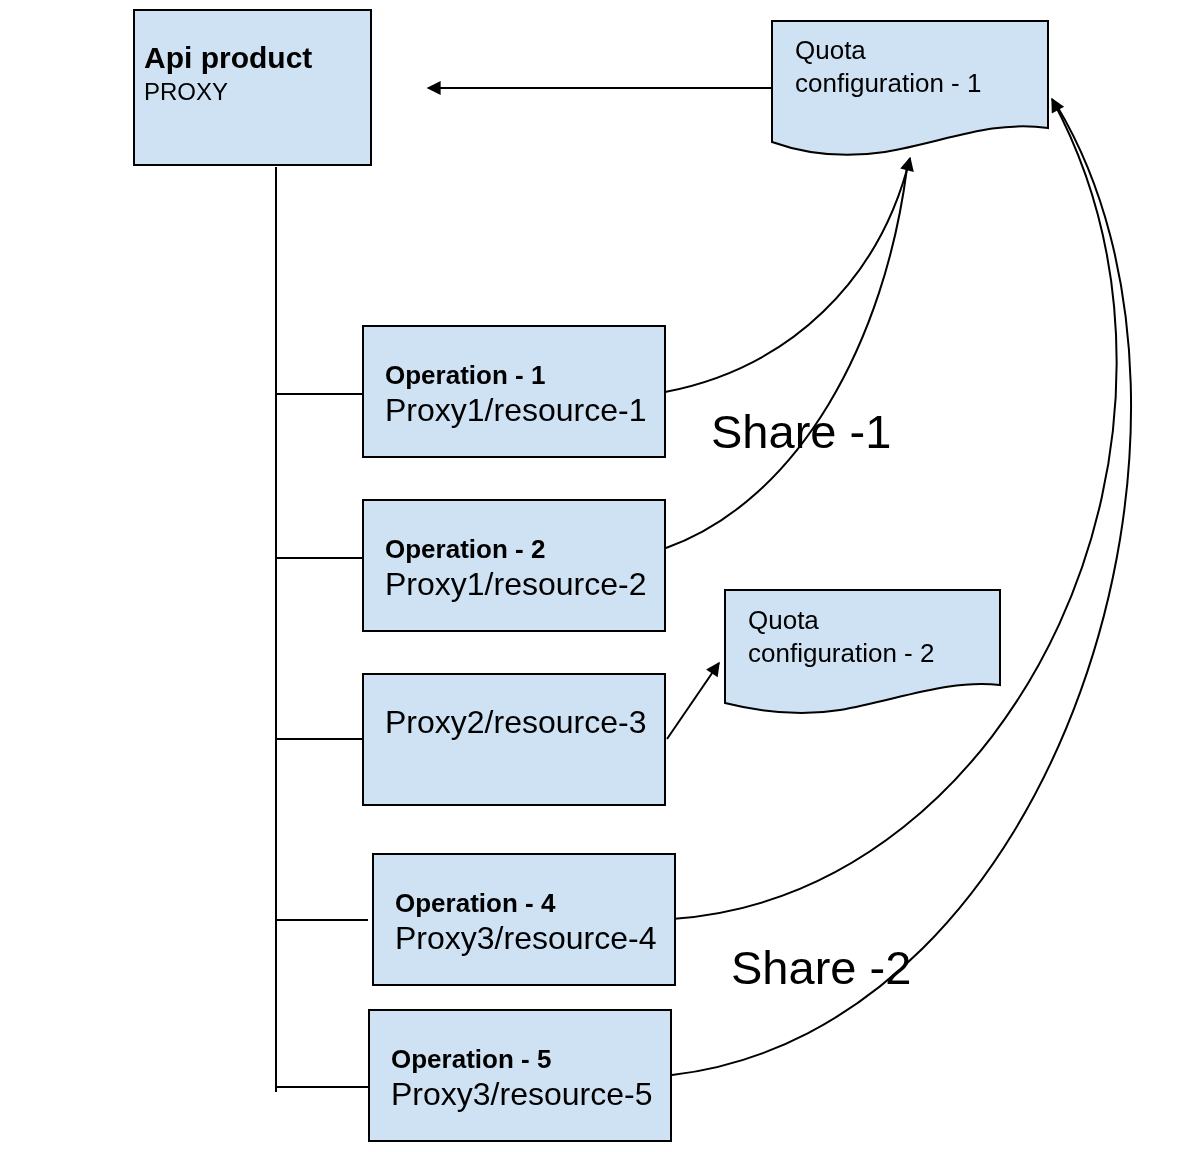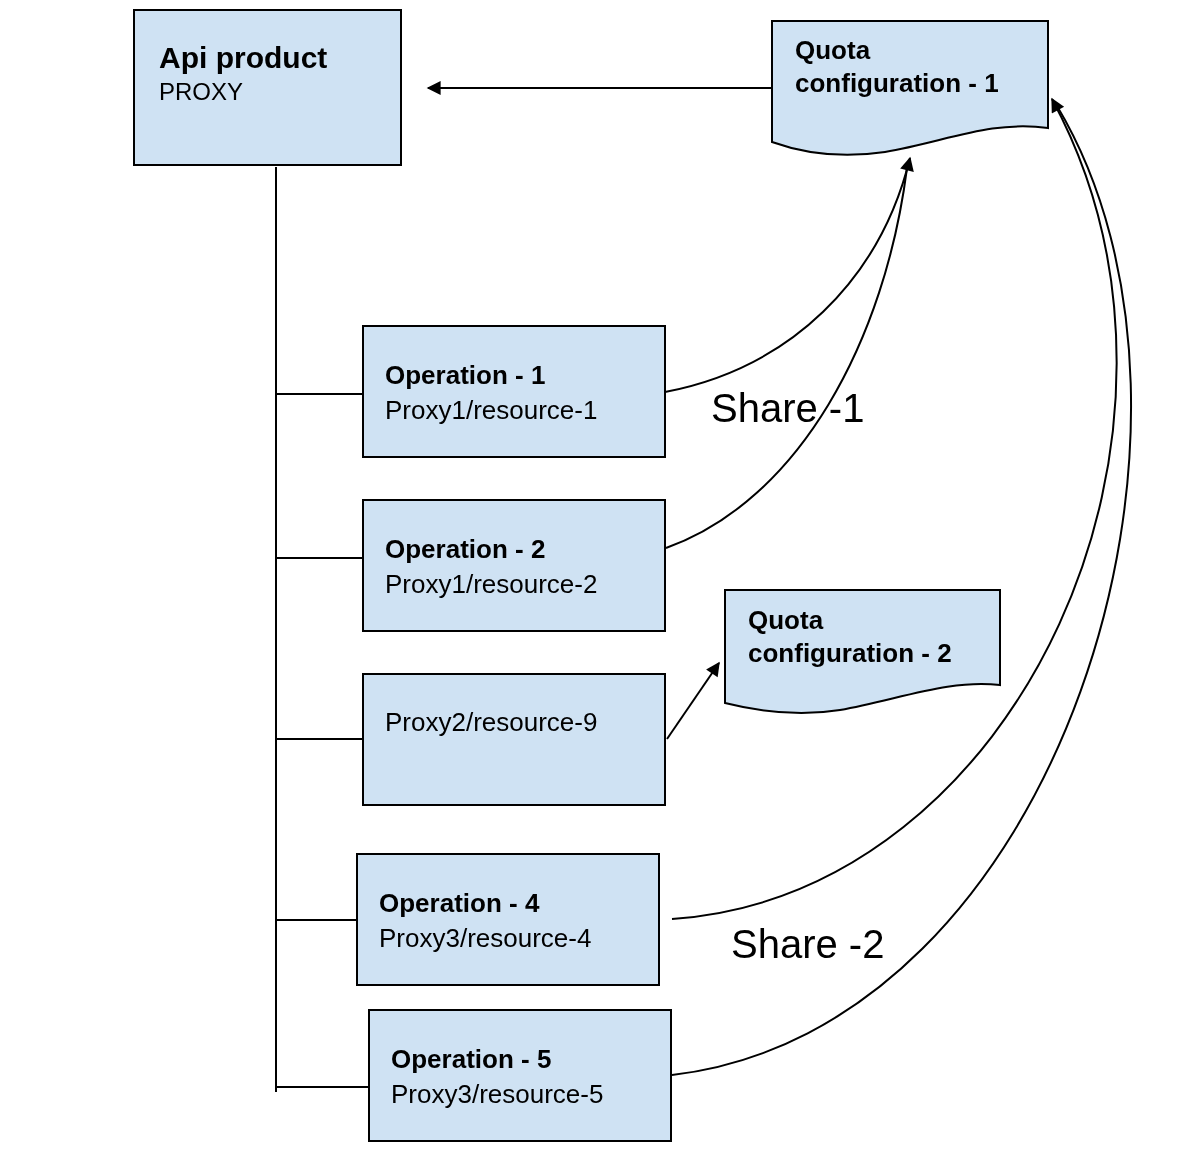--- a/index.html
+++ b/index.html
@@ -17,56 +17,56 @@
     left: 0; top: 0;
     width: 1180px; height: 1152px;
   }
   .node {
     position: absolute;
     background: #cfe2f3;
     border: 2px solid #000000;
     box-sizing: border-box;
   }
   .node-api {
-    left: 133px; top: 9px; width: 269px; height: 157px;
-    padding: 28px 0 0 24px;
+    left: 133px; top: 9px; width: 239px; height: 157px;
+    padding: 28px 0 0 9px;
   }
   .node-api .node-title {
     font-size: 30px; font-weight: bold; line-height: 38px;
   }
   .node-api .node-line {
     font-size: 24px; line-height: 30px;
   }
   .node-op {
     width: 304px; height: 133px;
     padding: 30px 0 16px 21px;
   }
   .node-op .node-title {
     font-size: 26px; font-weight: bold; line-height: 36px;
   }
   .node-op .node-line {
-    font-size: 26px; line-height: 34px;
+    font-size: 32px; line-height: 34px;
   }
   .op1 { left: 362px; top: 325px; }
   .op2 { left: 362px; top: 499px; }
   .op3 { left: 362px; top: 673px; }
-  .op4 { left: 356px; top: 853px; }
+  .op4 { left: 372px; top: 853px; }
   .op5 { left: 368px; top: 1009px; }
   .doc-label {
     position: absolute;
     font-size: 26px;
     line-height: 33px;
-    font-weight: bold;
   }
   .doc1-label { left: 795px; top: 34px; }
   .doc2-label { left: 748px; top: 604px; }
   .share-label {
     position: absolute;
-    font-size: 40px;
+    font-size: 47px;
     line-height: 44px;
+    margin-top: 24px;
   }
   .share1 { left: 711px; top: 386px; }
   .share2 { left: 731px; top: 922px; }
 </style>
 </head>
 <body>
 
 <div class="canvas">
 
   <svg class="wires" viewBox="0 0 1180 1152">
@@ -110,21 +110,21 @@
 
   <div class="node node-op op1">
     <div class="node-title">Operation - 1</div>
     <div class="node-line">Proxy1/resource-1</div>
   </div>
   <div class="node node-op op2">
     <div class="node-title">Operation - 2</div>
     <div class="node-line">Proxy1/resource-2</div>
   </div>
   <div class="node node-op op3">
-    <div class="node-line">Proxy2/resource-9</div>
+    <div class="node-line">Proxy2/resource-3</div>
   </div>
   <div class="node node-op op4">
     <div class="node-title">Operation - 4</div>
     <div class="node-line">Proxy3/resource-4</div>
   </div>
   <div class="node node-op op5">
     <div class="node-title">Operation - 5</div>
     <div class="node-line">Proxy3/resource-5</div>
   </div>
 

